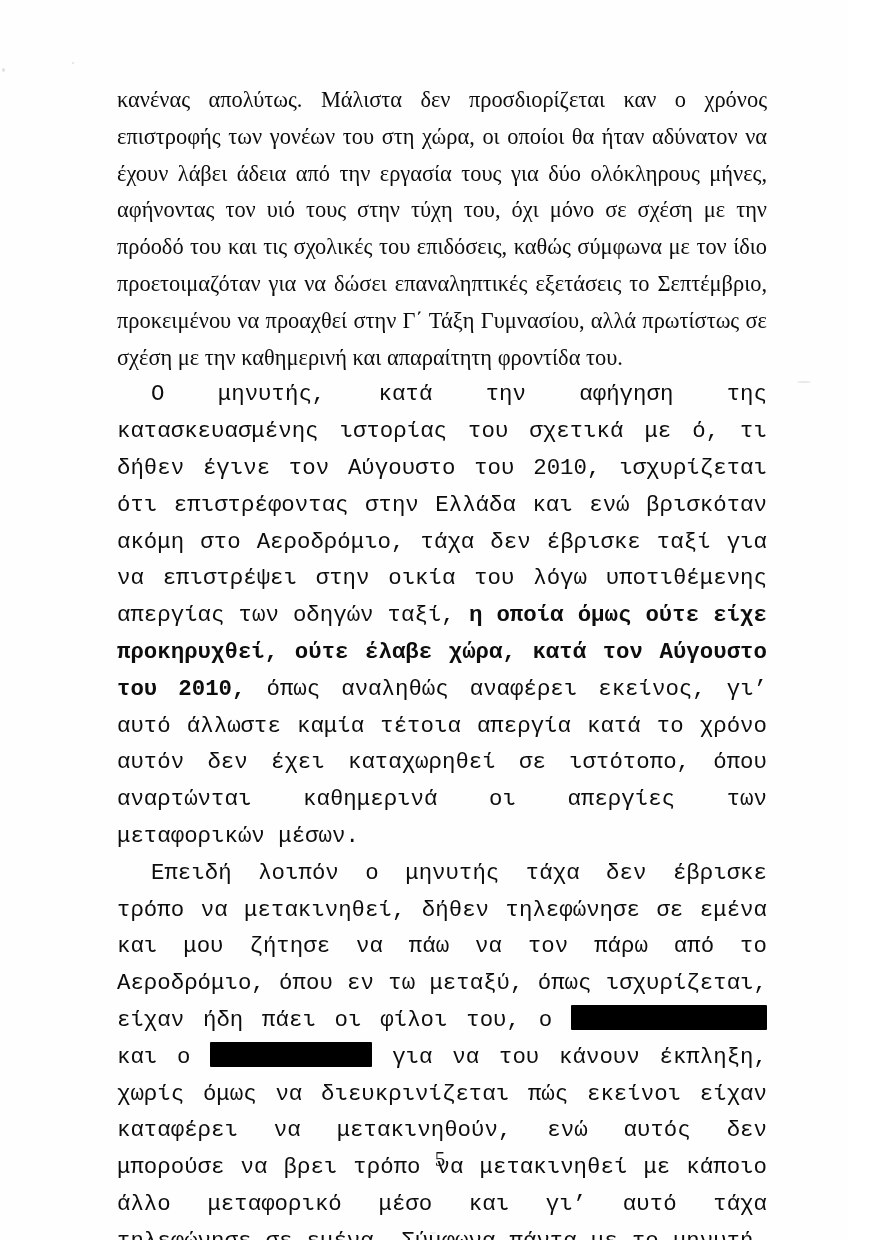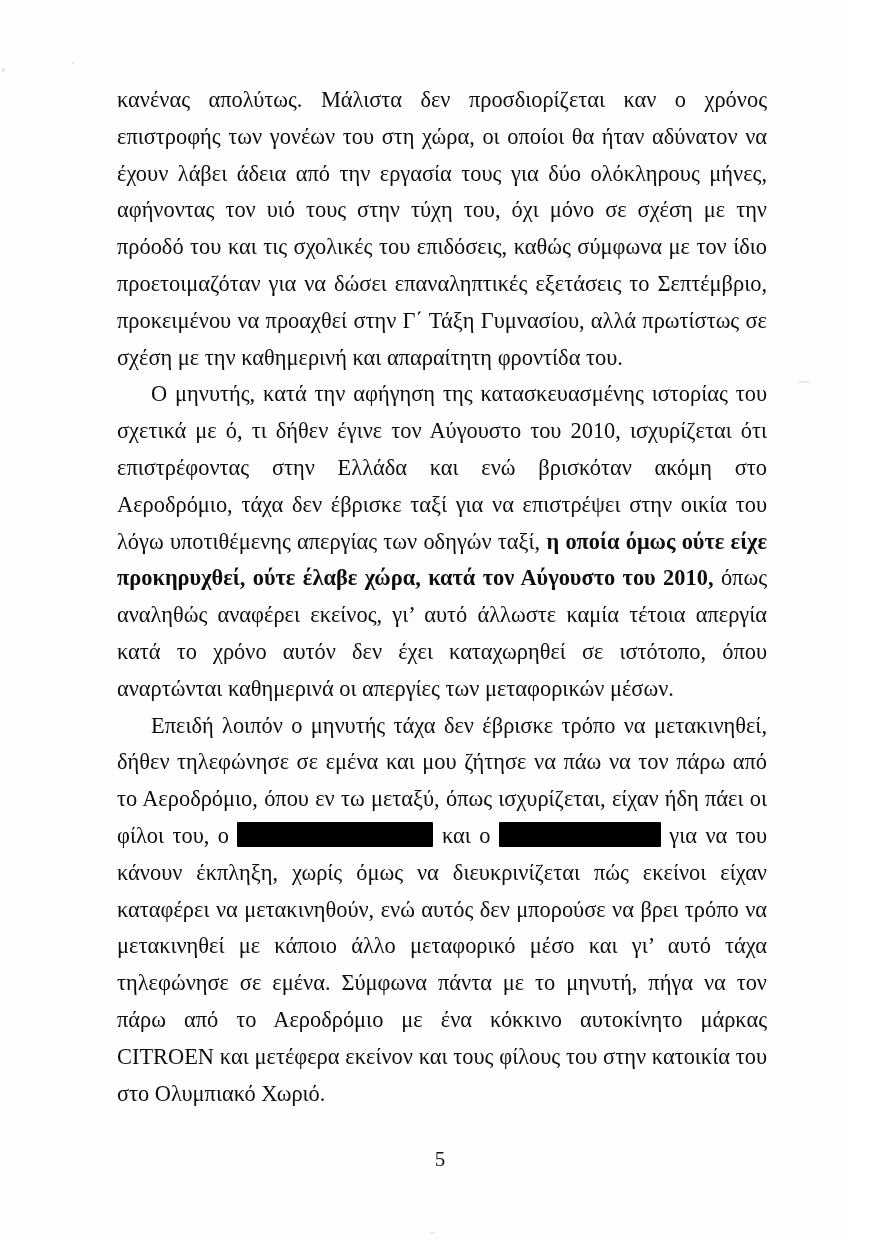--- a/index.html
+++ b/index.html
@@ -40,20 +40,21 @@
   }
   .para {
     margin: 0;
     text-indent: 0;
   }
   .para.indented {
     text-indent: 34px;
   }
   .para + .para {
     margin-top: 0;
+    font-family: Liberation Mono, monospace;
   }
   
   .bold {
     font-weight: bold;
   }
   .redaction {
     display: inline-block;
     background: #000000;
     vertical-align: -4px;
     border-radius: 1px;

